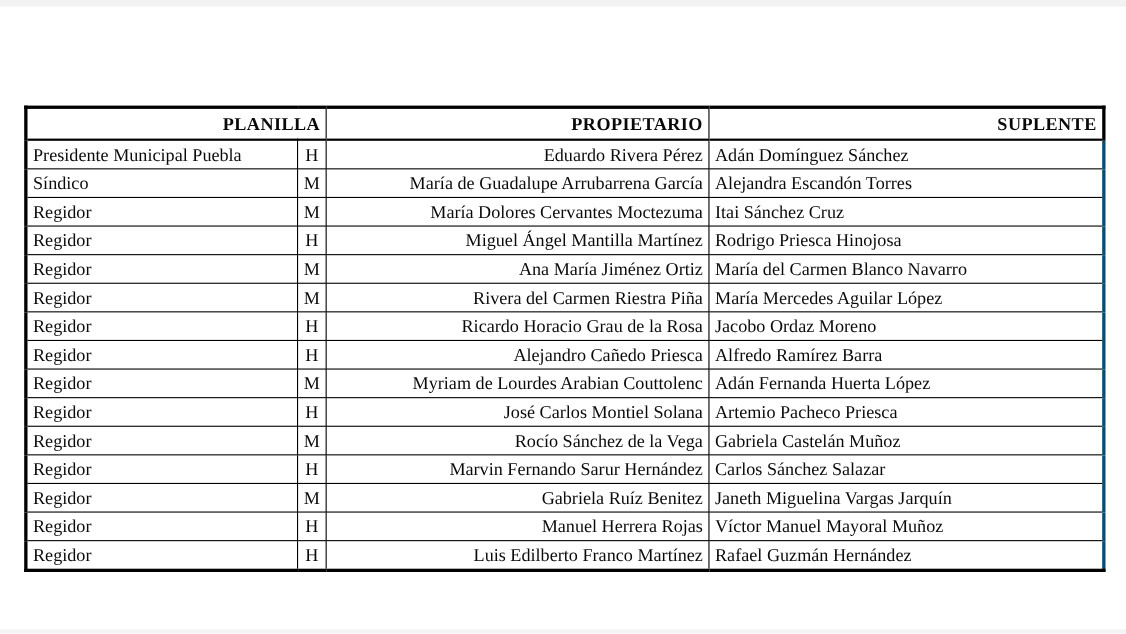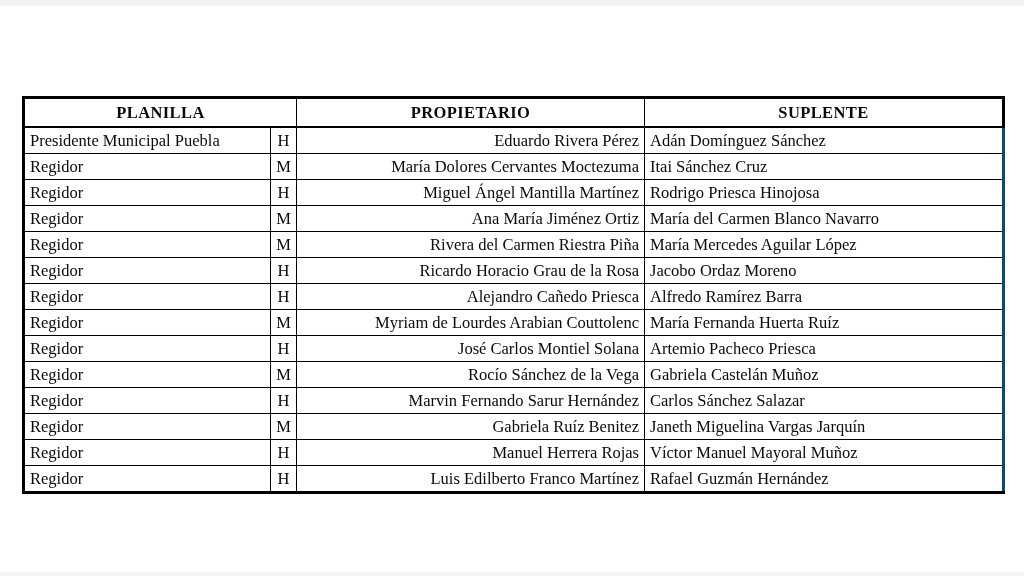--- a/index.html
+++ b/index.html
@@ -40,21 +40,21 @@
     padding: 1px 5px;
     font-size: 16.5px;
     line-height: 22px;
     height: 23px;
     vertical-align: middle;
     color: #0a0a0a;
     white-space: nowrap;
     overflow: hidden;
   }
   table.roster thead th {
-    text-align: center;
+    text-align: right;
     font-weight: bold;
     letter-spacing: 0.4px;
     font-size: 16.5px;
     border-top: 3px solid #000000;
     border-bottom: 2px solid #000000;
     height: 25px;
   }
   table.roster thead th.first {
     border-left: 3px solid #000000;
   }
@@ -125,20 +125,26 @@
         </tr>
       </thead>
       <tbody>
           <tr>
             <td class="c-cargo">Presidente Municipal Puebla</td>
             <td class="c-sexo">H</td>
             <td class="c-prop">Eduardo Rivera Pérez</td>
             <td class="c-supl">Adán Domínguez Sánchez</td>
           </tr>
           <tr>
+            <td class="c-cargo">Síndico</td>
+            <td class="c-sexo">M</td>
+            <td class="c-prop">María de Guadalupe Arrubarrena García</td>
+            <td class="c-supl">Alejandra Escandón Torres</td>
+          </tr>
+          <tr>
             <td class="c-cargo">Regidor</td>
             <td class="c-sexo">M</td>
             <td class="c-prop">María Dolores Cervantes Moctezuma</td>
             <td class="c-supl">Itai Sánchez Cruz</td>
           </tr>
           <tr>
             <td class="c-cargo">Regidor</td>
             <td class="c-sexo">H</td>
             <td class="c-prop">Miguel Ángel Mantilla Martínez</td>
             <td class="c-supl">Rodrigo Priesca Hinojosa</td>
@@ -164,21 +170,21 @@
           <tr>
             <td class="c-cargo">Regidor</td>
             <td class="c-sexo">H</td>
             <td class="c-prop">Alejandro Cañedo Priesca</td>
             <td class="c-supl">Alfredo Ramírez Barra</td>
           </tr>
           <tr>
             <td class="c-cargo">Regidor</td>
             <td class="c-sexo">M</td>
             <td class="c-prop">Myriam de Lourdes Arabian Couttolenc</td>
-            <td class="c-supl">María Fernanda Huerta Ruíz</td>
+            <td class="c-supl">Adán Fernanda Huerta López</td>
           </tr>
           <tr>
             <td class="c-cargo">Regidor</td>
             <td class="c-sexo">H</td>
             <td class="c-prop">José Carlos Montiel Solana</td>
             <td class="c-supl">Artemio Pacheco Priesca</td>
           </tr>
           <tr>
             <td class="c-cargo">Regidor</td>
             <td class="c-sexo">M</td>

